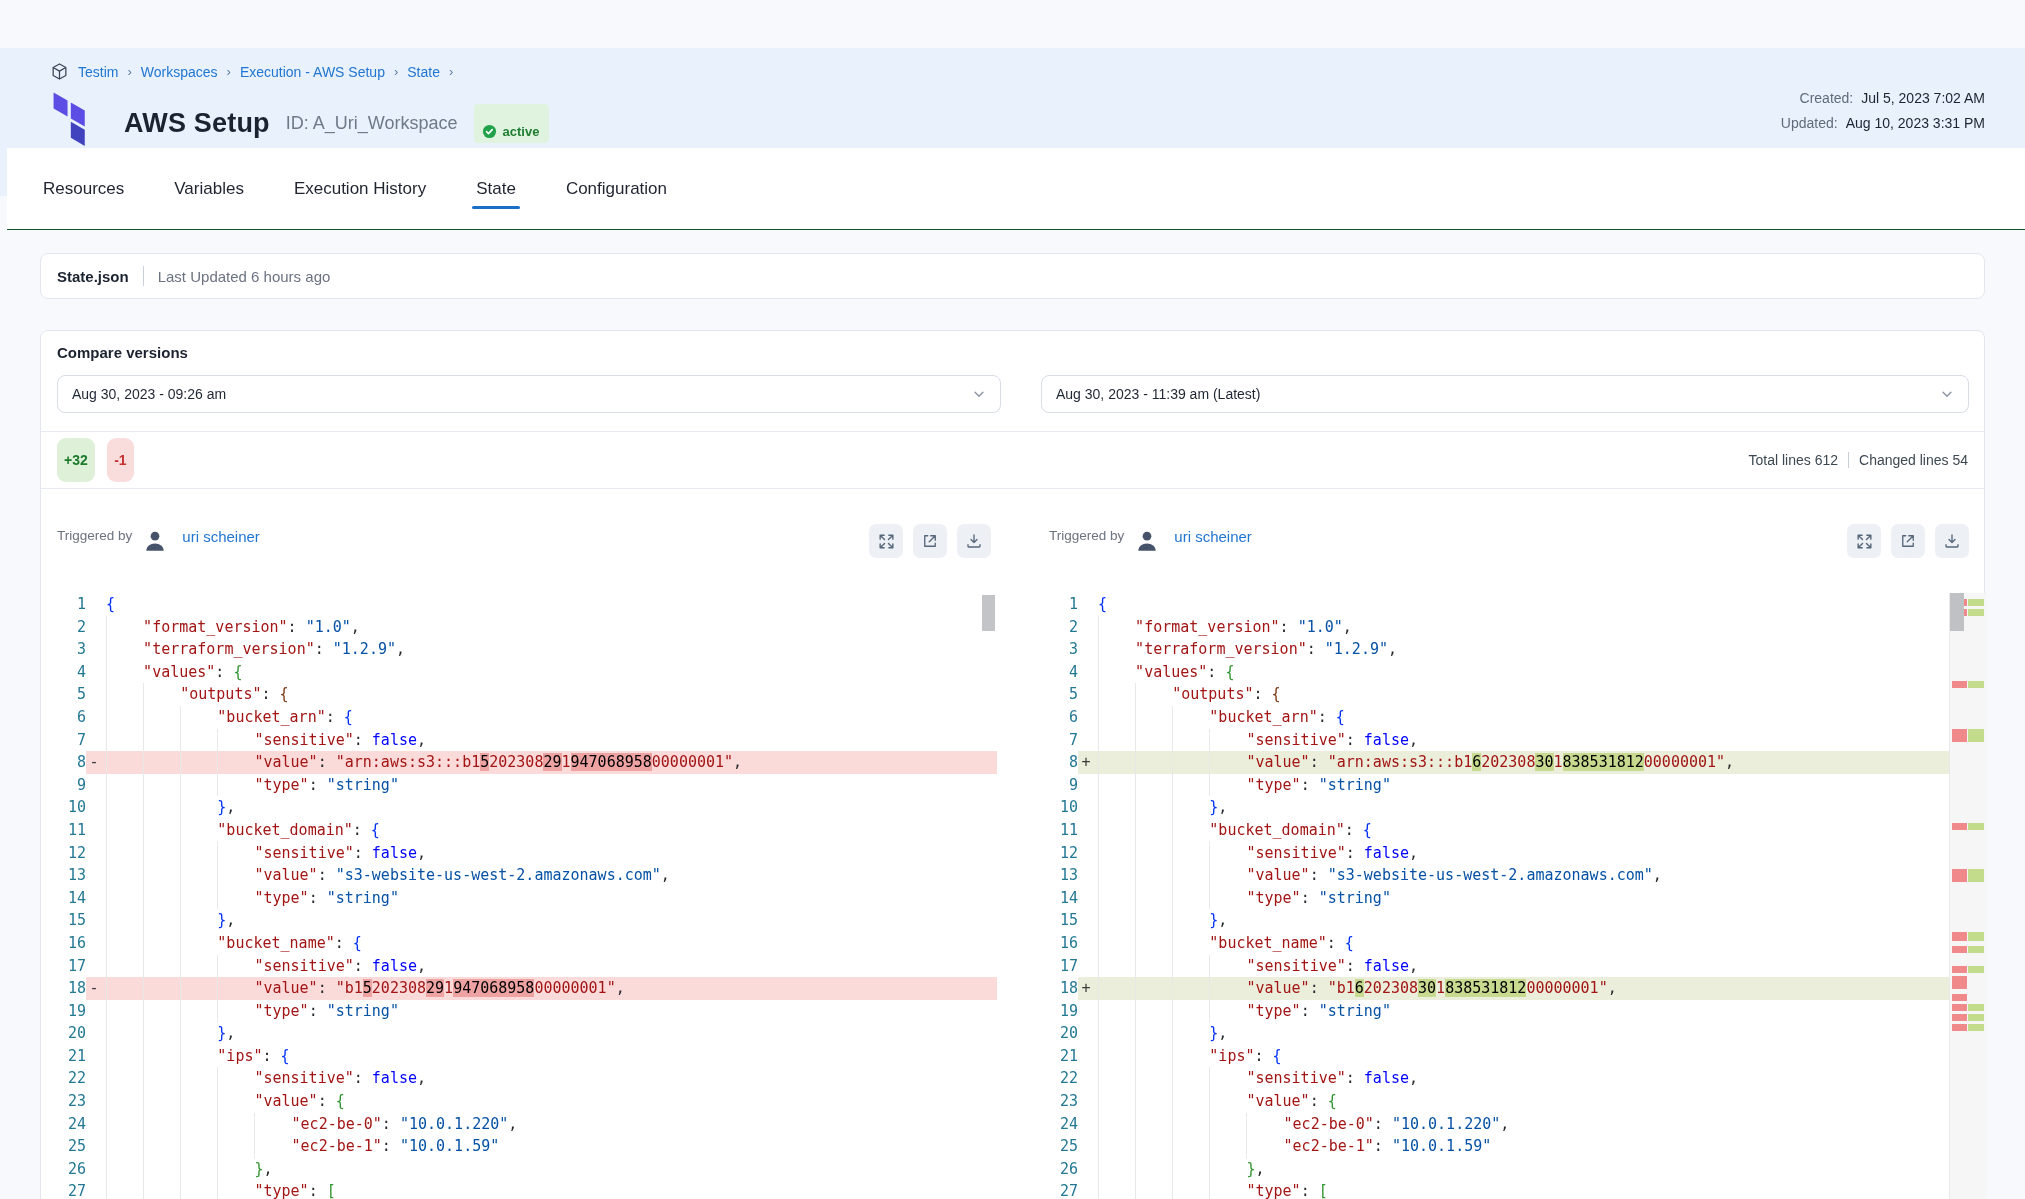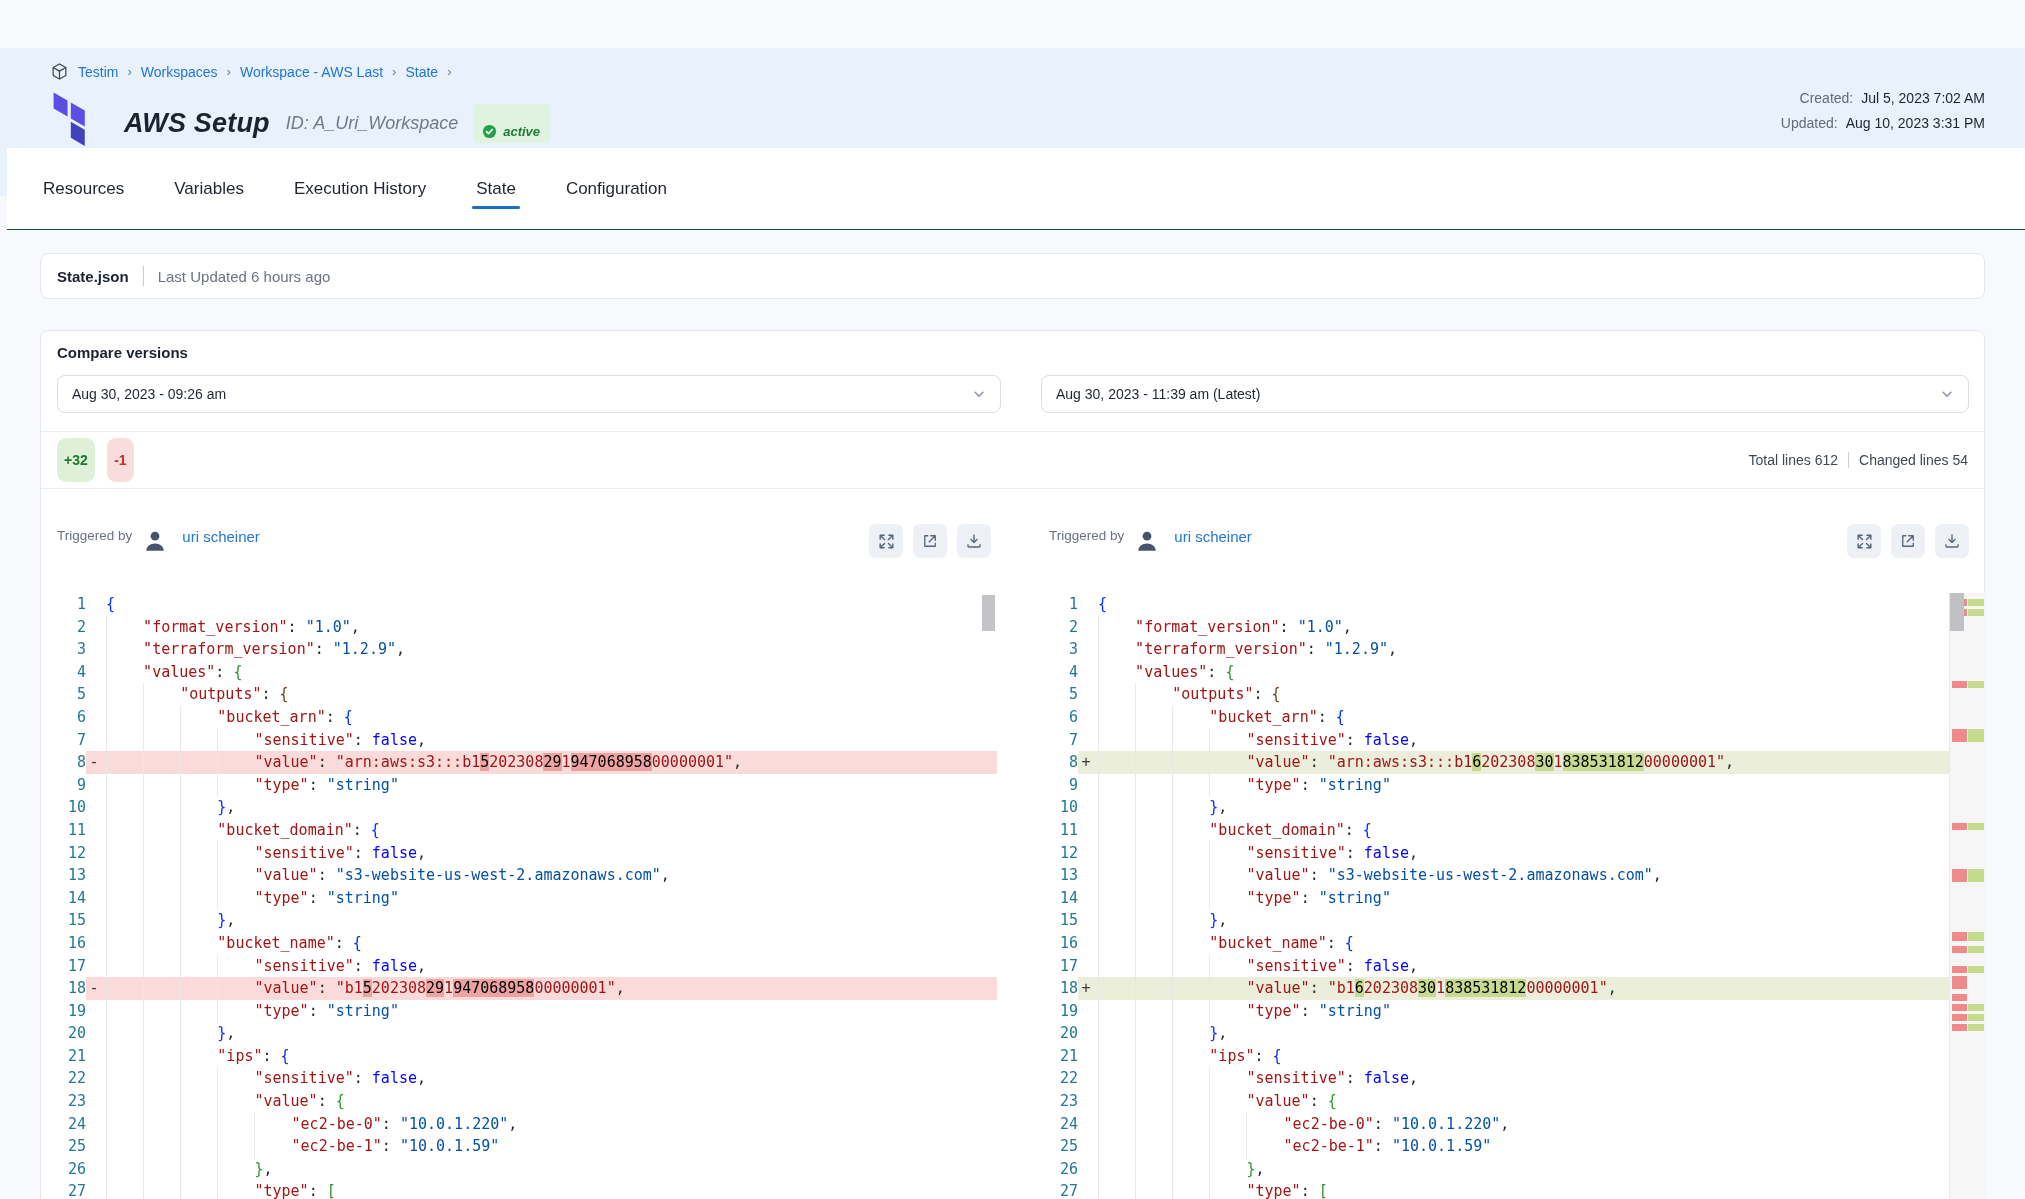--- a/index.html
+++ b/index.html
@@ -3,21 +3,21 @@
 <meta charset="utf-8">
 <style>
   html,body{margin:0;padding:0;width:2025px;height:1199px;overflow:hidden;background:#f7f9fd;
     font-family:"Liberation Sans",sans-serif;-webkit-font-smoothing:antialiased;}
   .topbar{position:absolute;left:0;top:0;width:100%;height:148px;background:#e9f2fc;margin-top:48px;}
   .crumbs{position:absolute;left:50px;top:14px;display:flex;align-items:center;gap:9px;font-size:14px;}
   .crumbs a{color:#2176d2;text-decoration:none;cursor:pointer;}
   .crumb-sep{color:#5b7da5;font-size:13px;}
   .cube{width:19px;height:19px;color:#3d4654;}
   .tf-logo{position:absolute;left:50px;top:42px;}
-  .title-row{position:absolute;left:124px;top:56px;display:flex;align-items:center;gap:16px;font-style:italic;}
+  .title-row{position:absolute;left:124px;top:56px;display:flex;align-items:center;gap:16px;}
   .page-title{font-size:27px;font-weight:600;color:#1c2330;letter-spacing:.2px;}
   .ws-id{font-size:18px;color:#6f7a89;}
   .badge-active{display:inline-flex;align-items:center;gap:6px;background:#dff3df;color:#1e7d32;
     font-size:13px;font-weight:600;padding:20px 10px 4px 8px;border-radius:4px;}
   .meta{position:absolute;right:40px;top:42px;display:flex;flex-direction:column;gap:9px;align-items:flex-end;}
   .meta-row{display:flex;gap:8px;font-size:14px;align-items:baseline;}
   .meta-label{color:#5f6b7b;}
   .meta-value{color:#1b2430;}
   .tabbar{position:absolute;left:7px;top:148px;width:100%;height:82px;background:#fff;border-bottom:1px solid #14532d;
     display:flex;align-items:center;gap:50px;padding-left:36px;box-sizing:border-box;}
@@ -89,21 +89,21 @@
   <div class="crumbs">
     <svg class="cube" viewBox="0 0 24 24" fill="none" stroke="currentColor" stroke-width="1.6" stroke-linejoin="round">
         <path d="M12 2.5l8 4.5v10l-8 4.5-8-4.5V7l8-4.5z"></path>
         <path d="M4 7l8 4.5L20 7"></path>
         <path d="M12 11.5V21.5"></path>
       </svg>
     <a>Testim</a>
     <span class="crumb-sep">›</span>
     <a>Workspaces</a>
     <span class="crumb-sep">›</span>
-    <a>Workspace - AWS Last</a>
+    <a>Execution - AWS Setup</a>
     <span class="crumb-sep">›</span>
     <a>State</a>
     <span class="crumb-sep">›</span>
   </div>
   <svg class="tf-logo" width="40" height="64" viewBox="0 0 42 78">
     <polygon fill="#5c4ee5" points="1,3 18,12.8 18,32.4 1,22.6"></polygon>
     <polygon fill="#5c4ee5" points="22,15.1 39,24.9 39,44.5 22,34.7"></polygon>
     <polygon fill="#4042be" points="22,38.7 39,48.5 39,68.1 22,58.3"></polygon>
   </svg>
   <div class="title-row">

